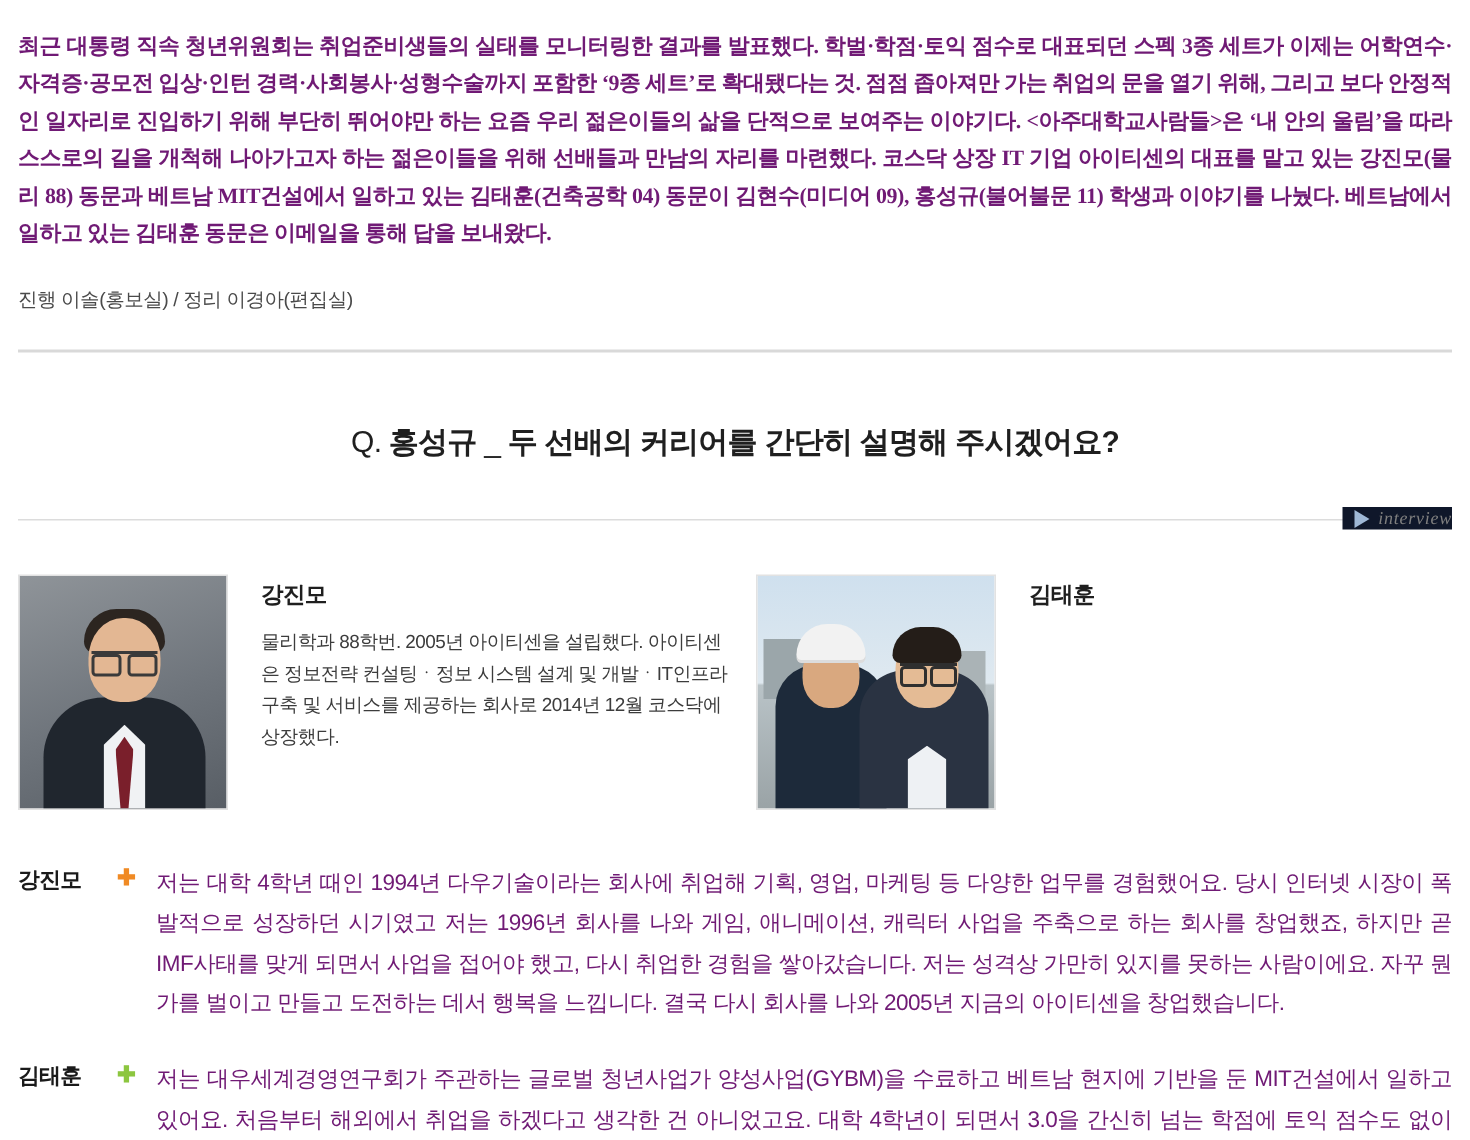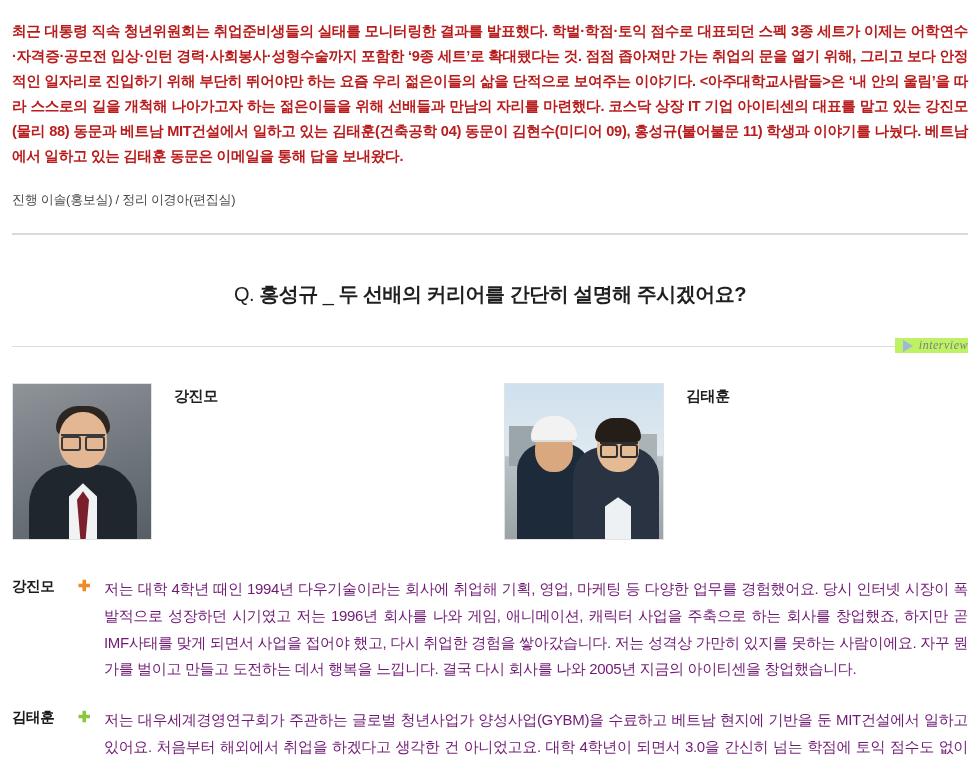--- a/index.html
+++ b/index.html
@@ -19,25 +19,26 @@
     width: 980px;
     height: 760px;
     box-sizing: border-box;
     padding: 0 12px;
   }
 
   
   .intro {
     font-size: 14.6px;
     line-height: 1.72;
-    color: #b91c1c;
+    color: #701a75;
     font-weight: bold;
     letter-spacing: -0.3px;
     padding-top: 4px;
     text-align: justify;
+    font-family: Liberation Serif, serif;
   }
   .credit {
     margin-top: 22px;
     text-align: left;
     font-size: 13px;
     color: #4a4a4a;
     letter-spacing: -0.3px;
   }
 
   .rule {
@@ -73,21 +74,21 @@
     height: 18px;
     border-top: 1px solid #dcdcdc;
   }
   .interview-tag {
     position: absolute;
     right: 0;
     top: -9px;
     display: flex;
     align-items: center;
     gap: 6px;
-    background: #bef264;
+    background: #0f172a;
     padding-left: 8px;
   }
   .interview-tag .arrow {
     width: 0;
     height: 0;
     border-top: 6px solid transparent;
     border-bottom: 6px solid transparent;
     border-left: 10px solid #9fb8d6;
   }
   .interview-tag .label {
@@ -370,20 +371,21 @@
       <div class="photo p1">
         <div class="body"></div>
         <div class="shirt"></div>
         <div class="tie"></div>
         <div class="hair"></div>
         <div class="head"></div>
         <div class="glasses"></div>
       </div>
       <div class="pinfo">
         <div class="pname">강진모</div>
+        <div class="pdesc">물리학과 88학번. 2005년 아이티센을 설립했다. 아이티센은 정보전략 컨설팅ㆍ정보 시스템 설계 및 개발ㆍIT인프라 구축 및 서비스를 제공하는 회사로 2014년 12월 코스닥에 상장했다.</div>
       </div>
     </div>
 
     <div class="profile second">
       <div class="photo p2">
         <div class="bldg b1"></div>
         <div class="bldg b2"></div>
         <div class="manL"></div>
         <div class="manL-head"></div>
         <div class="helmet"></div>

